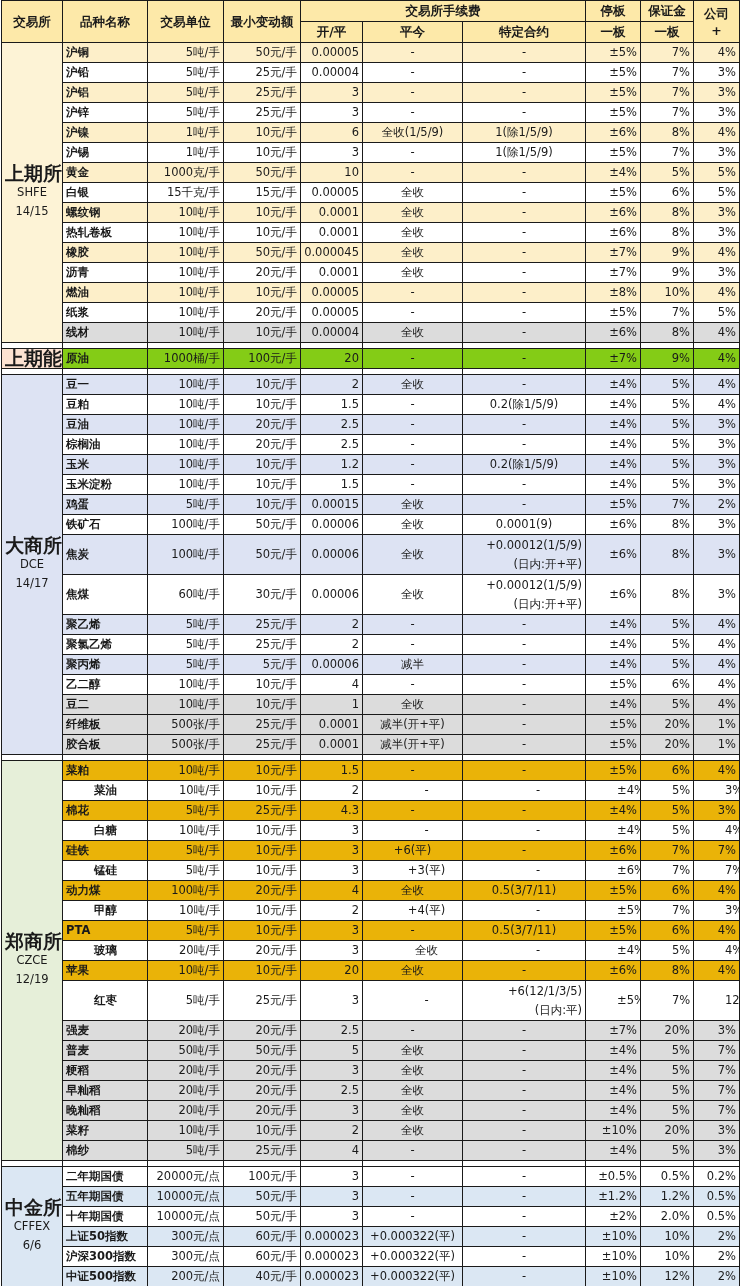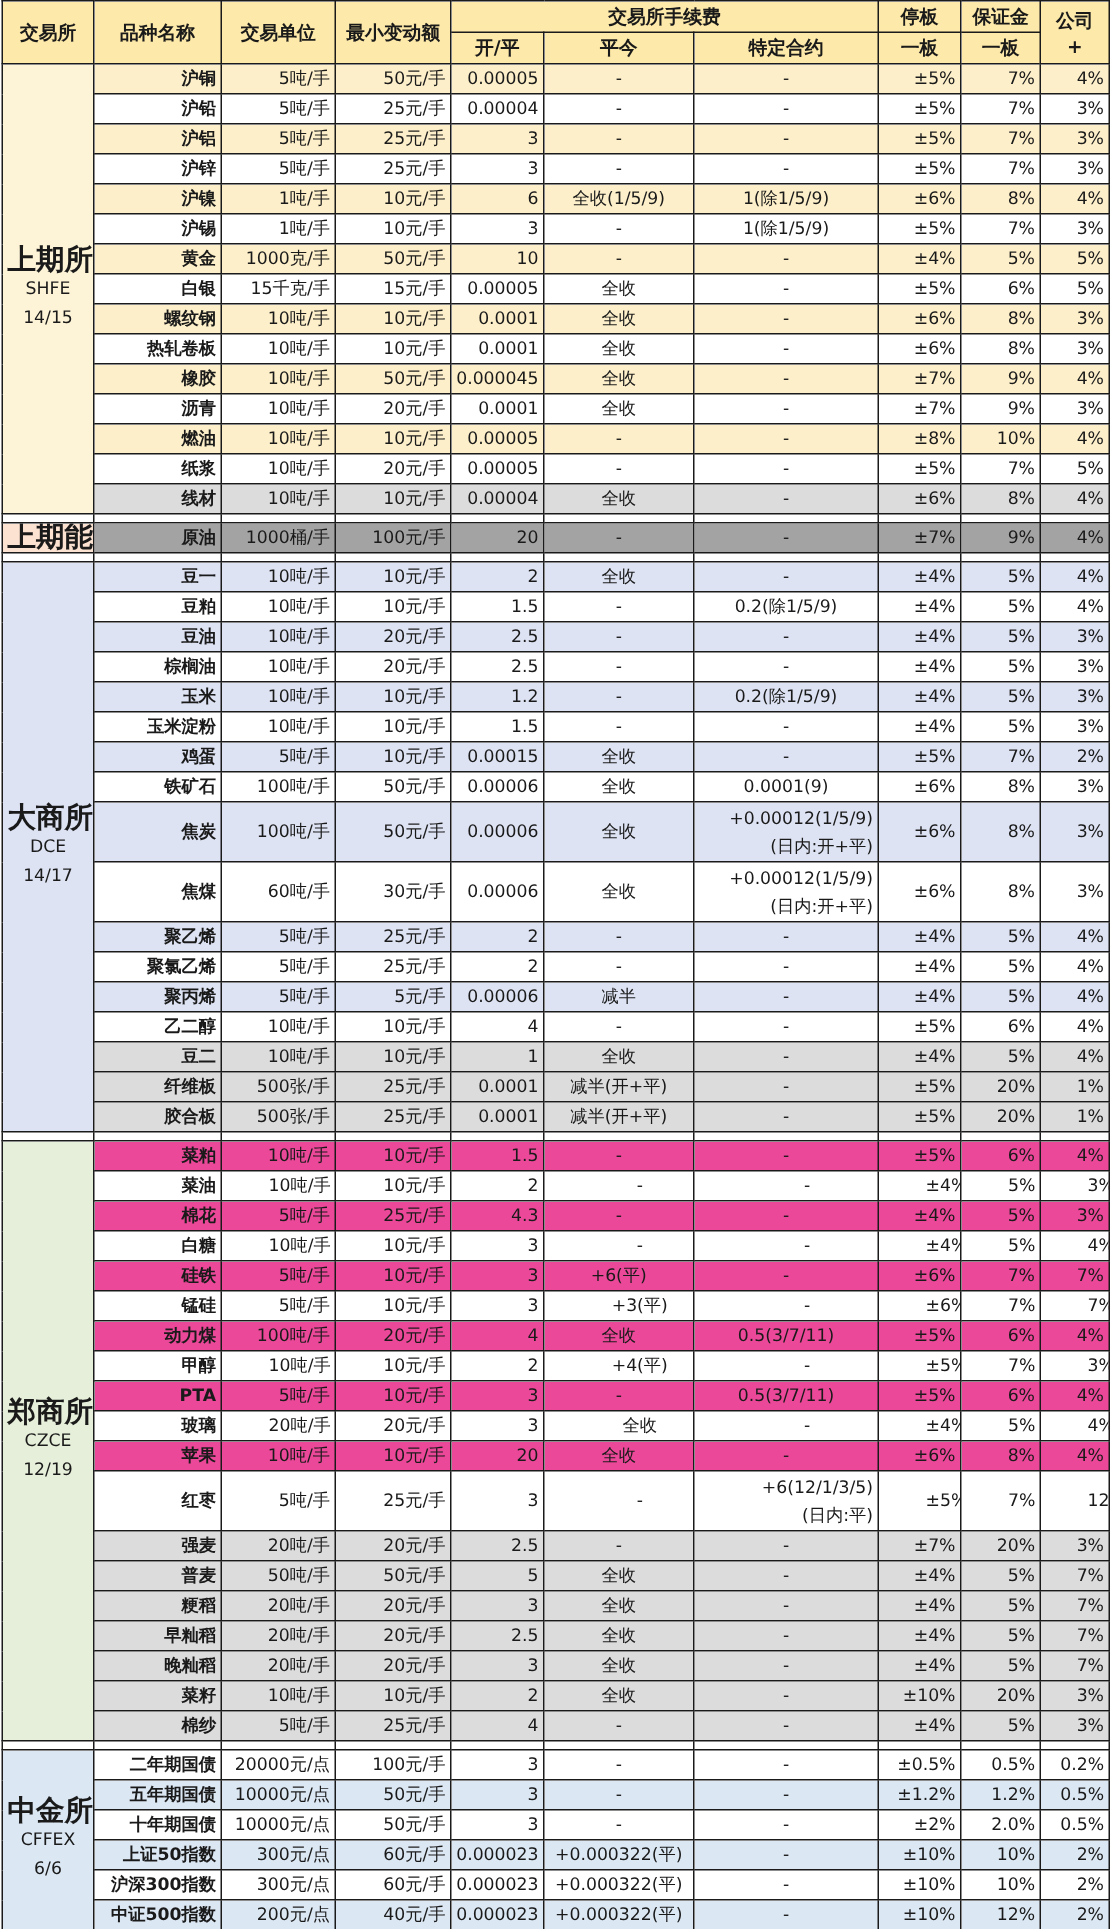--- a/index.html
+++ b/index.html
@@ -5,38 +5,38 @@
   html, body { margin:0; padding:0; background:#ffffff; }
   body { width:740px; height:1286px; overflow:hidden; font-family:"DejaVu Sans","Liberation Sans",sans-serif; }
   table.fees { border-collapse:collapse; table-layout:fixed; width:738px; margin-left:1px; }
   table.fees td, table.fees th {
     border:1px solid #1a1a1a; padding:0 3px; font-size:11.5px; height:19px; line-height:19px;
     white-space:nowrap; overflow:hidden; color:#1a1a1a; box-sizing:border-box;
   }
   table.fees th { font-weight:bold; font-size:12.5px; background:#fde9a9; text-align:center; height:20px; line-height:20px; }
   td.ex { text-align:center; vertical-align:middle; line-height:15px; font-size:11px; }
   td.ex .exname { font-weight:bold; font-size:19px; display:block; }
-  td.name { font-weight:bold; text-align:right; font-size:12.5px; }
+  td.name { font-weight:bold; text-align:left; font-size:12.5px; }
   td.r { text-align:right; }
   td.c { text-align:center; }
   td.multi { line-height:14px; white-space:normal; text-align:right; }
   tr.double td { height:40px; }
   tr.gap td { height:6px; line-height:6px; padding:0; background:#fff; border-left:1px solid #1a1a1a; border-right:1px solid #1a1a1a; }
 
   .shfe-ex { background:#fdf3d6; }
   tr.shfe-a td:not(.ex) { background:#fdefc9; }
   tr.shfe-b td:not(.ex) { background:#ffffff; }
   tr.gray td:not(.ex) { background:#dcdcdc; }
   .ine-ex { background:#fce2d1; }
-  tr.ine td:not(.ex) { background:#a3a3a3; }
+  tr.ine td:not(.ex) { background:#84cc16; }
   .dce-ex { background:#dde3f3; }
   tr.dce-a td:not(.ex) { background:#dde3f3; }
   tr.dce-b td:not(.ex) { background:#ffffff; }
   .czce-ex { background:#e6efd9; }
-  tr.czce-a td:not(.ex) { background:#ec4899;margin-top:28px; }
+  tr.czce-a td:not(.ex) { background:#eab308;margin-top:28px; }
   tr.czce-b td:not(.ex) { background:#ffffff;padding-left:31px; }
   .cffex-ex { background:#dbe7f3; }
   tr.cffex-a td:not(.ex) { background:#ffffff;margin-left:48px; }
   tr.cffex-b td:not(.ex) { background:#dbe7f3; }
 </style>
 </head>
 <body>
 
 <table class="fees">
   <colgroup>

